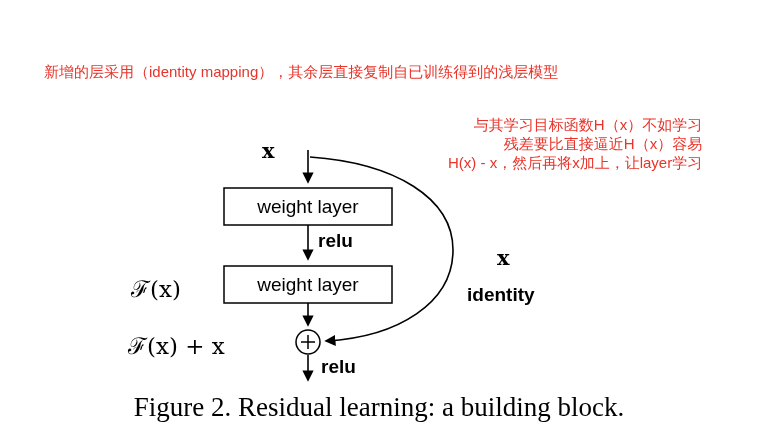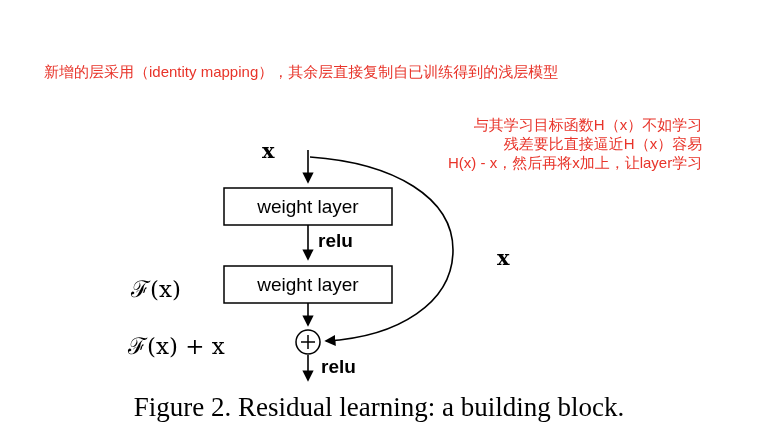--- a/index.html
+++ b/index.html
@@ -118,18 +118,19 @@
   <div class="lbl bold-x x-top">x</div>
 
   <div class="lbl plain relu-1">relu</div>
 
   <div class="lbl math f-label">ℱ(x)</div>
 
   <div class="lbl math f-sum">ℱ(x) + x</div>
 
   <div class="lbl bold-x x-right">x</div>
 
+  <div class="lbl plain identity">identity</div>
 
   <div class="lbl plain relu-2">relu</div>
 
   <div class="caption">Figure 2. Residual learning: a building block.</div>
 
 </div>
 
 </body></html>

